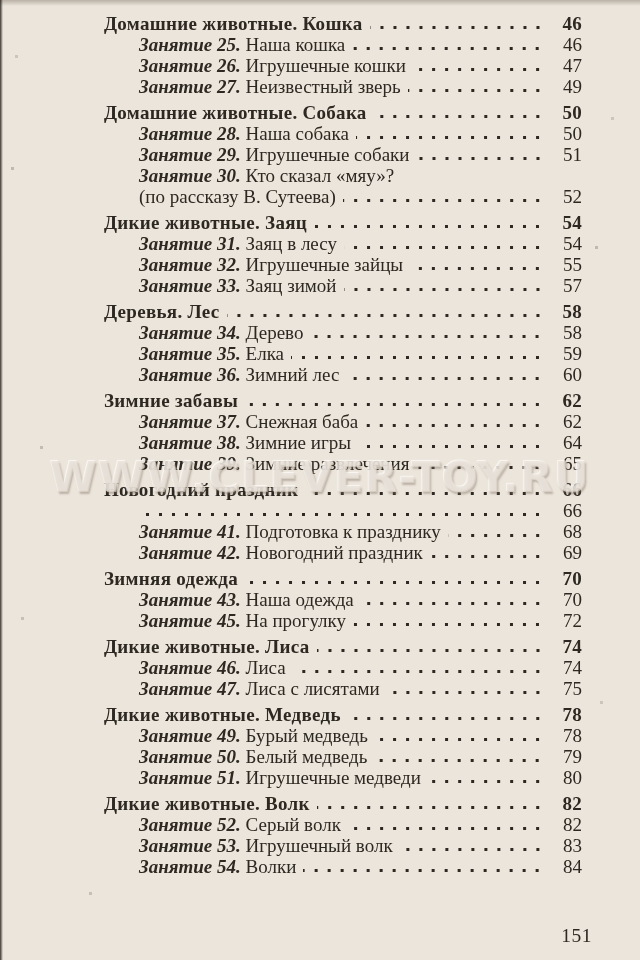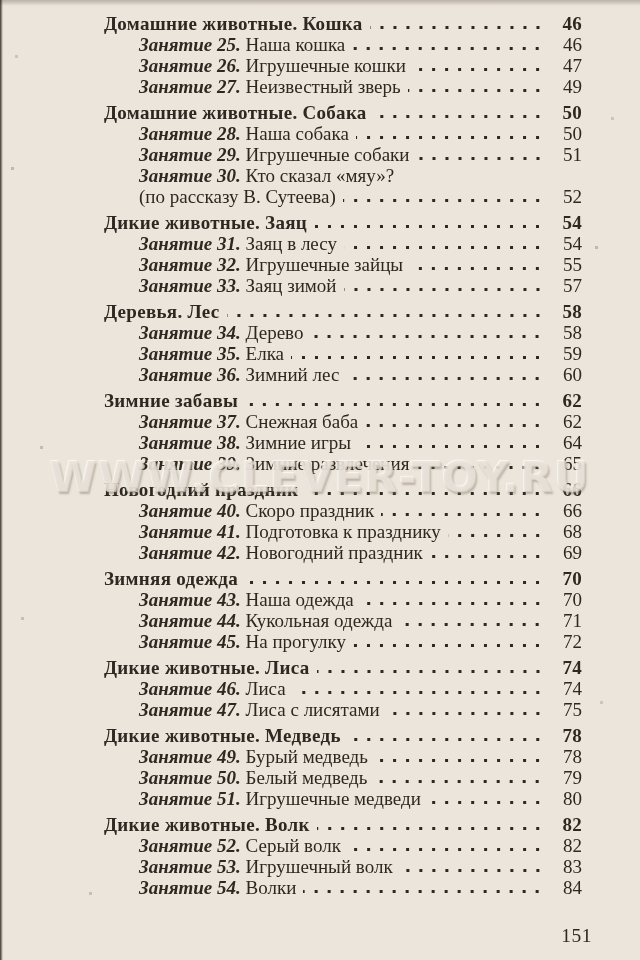--- a/index.html
+++ b/index.html
@@ -210,21 +210,20 @@
       <span class="entry-text"><span class="lbl">Занятие 39. </span><span class="ttl">Зимние развлечения</span></span>
       <span class="leader"></span>
       <span class="pg">65</span>
     </div>
     <div class="row section">
       <span class="entry-text"><span class="ttl">Новогодний праздник</span></span>
       <span class="leader"></span>
       <span class="pg">66</span>
     </div>
     <div class="row lesson">
-      <span class="entry-text"><span class="lbl">Занятие 40. </span><span class="ttl">Скоро праздник</span></span>
       <span class="leader"></span>
       <span class="pg">66</span>
     </div>
     <div class="row lesson">
       <span class="entry-text"><span class="lbl">Занятие 41. </span><span class="ttl">Подготовка к празднику</span></span>
       <span class="leader"></span>
       <span class="pg">68</span>
     </div>
     <div class="row lesson">
       <span class="entry-text"><span class="lbl">Занятие 42. </span><span class="ttl">Новогодний праздник</span></span>
@@ -233,25 +232,20 @@
     </div>
     <div class="row section">
       <span class="entry-text"><span class="ttl">Зимняя одежда</span></span>
       <span class="leader"></span>
       <span class="pg">70</span>
     </div>
     <div class="row lesson">
       <span class="entry-text"><span class="lbl">Занятие 43. </span><span class="ttl">Наша одежда</span></span>
       <span class="leader"></span>
       <span class="pg">70</span>
-    </div>
-    <div class="row lesson">
-      <span class="entry-text"><span class="lbl">Занятие 44. </span><span class="ttl">Кукольная одежда</span></span>
-      <span class="leader"></span>
-      <span class="pg">71</span>
     </div>
     <div class="row lesson">
       <span class="entry-text"><span class="lbl">Занятие 45. </span><span class="ttl">На прогулку</span></span>
       <span class="leader"></span>
       <span class="pg">72</span>
     </div>
     <div class="row section">
       <span class="entry-text"><span class="ttl">Дикие животные. Лиса</span></span>
       <span class="leader"></span>
       <span class="pg">74</span>

